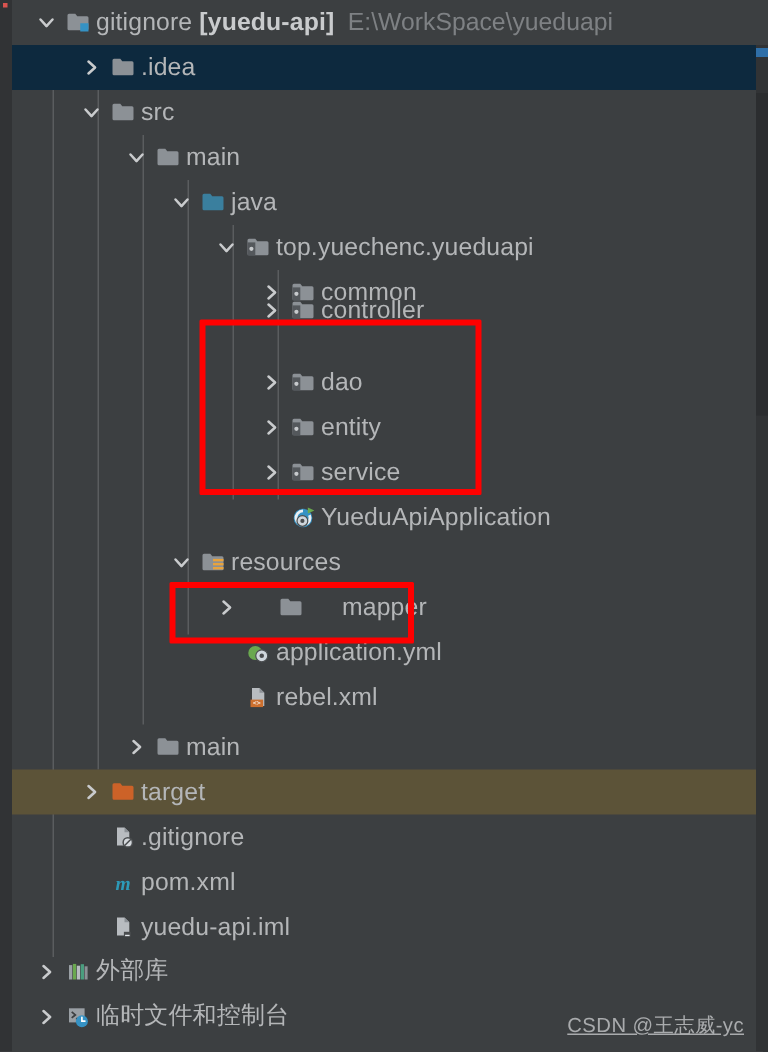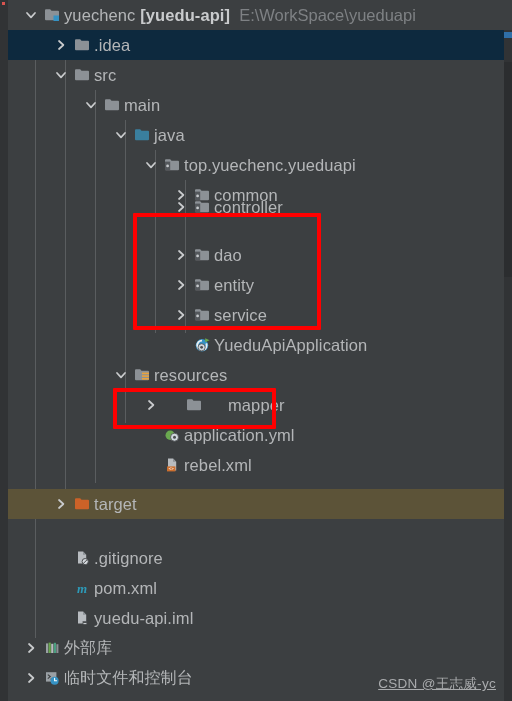--- a/index.html
+++ b/index.html
@@ -166,21 +166,21 @@
         <svg width="12" height="12" viewBox="0 0 12 12">
             <path d="M2 4 L6 8.4 L10 4" fill="none" stroke="#c9cbcd" stroke-width="1.7" stroke-linecap="round" stroke-linejoin="round"></path>
           </svg>
       </div>
       <div class="ico">
         <svg width="18" height="16" viewBox="0 0 18 16">
           <path d="M1 3.2a1 1 0 0 1 1-1h4.2l1.3 1.6H14a1 1 0 0 1 1 1v7.4a1 1 0 0 1-1 1H2a1 1 0 0 1-1-1z" fill="#8c9196"></path>
           <rect x="9.5" y="8.5" width="5.5" height="5.5" fill="#3592c4"></rect>
         </svg>
       </div>
-      <span class="label"><span>yuechenc</span>&nbsp;<b>[yuedu-api]</b></span>
+      <span class="label"><span>gitignore</span>&nbsp;<b>[yuedu-api]</b></span>
       <span class="path">E:\WorkSpace\yueduapi</span>
     </div>
 
     <div class="row sel-blue" style="top:30px;">
       <div class="arrow" style="margin-left:42px;">
         <svg width="12" height="12" viewBox="0 0 12 12">
             <path d="M4 2 L8.4 6 L4 10" fill="none" stroke="#c9cbcd" stroke-width="1.7" stroke-linecap="round" stroke-linejoin="round"></path>
           </svg>
       </div>
       <div class="ico">
@@ -406,21 +406,21 @@
           </svg>
       </div>
       <div class="ico">
         <svg width="18" height="16" viewBox="0 0 18 16">
             <path d="M1 3.2a1 1 0 0 1 1-1h4.2l1.3 1.6H14a1 1 0 0 1 1 1v7.4a1 1 0 0 1-1 1H2a1 1 0 0 1-1-1z" fill="#8c9196"></path>
           </svg>
       </div>
       <span class="label">main</span>
     </div>
 
-    <div class="row sel-olive" style="top:489px;align-items:flex-end;">
+    <div class="row sel-olive" style="top:513px;align-items:flex-end;">
       <div class="arrow" style="margin-left:42px;">
         <svg width="12" height="12" viewBox="0 0 12 12">
             <path d="M4 2 L8.4 6 L4 10" fill="none" stroke="#c9cbcd" stroke-width="1.7" stroke-linecap="round" stroke-linejoin="round"></path>
           </svg>
       </div>
       <div class="ico">
         <svg width="18" height="16" viewBox="0 0 18 16">
             <path d="M1 3.2a1 1 0 0 1 1-1h4.2l1.3 1.6H14a1 1 0 0 1 1 1v7.4a1 1 0 0 1-1 1H2a1 1 0 0 1-1-1z" fill="#cc6228"></path>
           </svg>
       </div>

